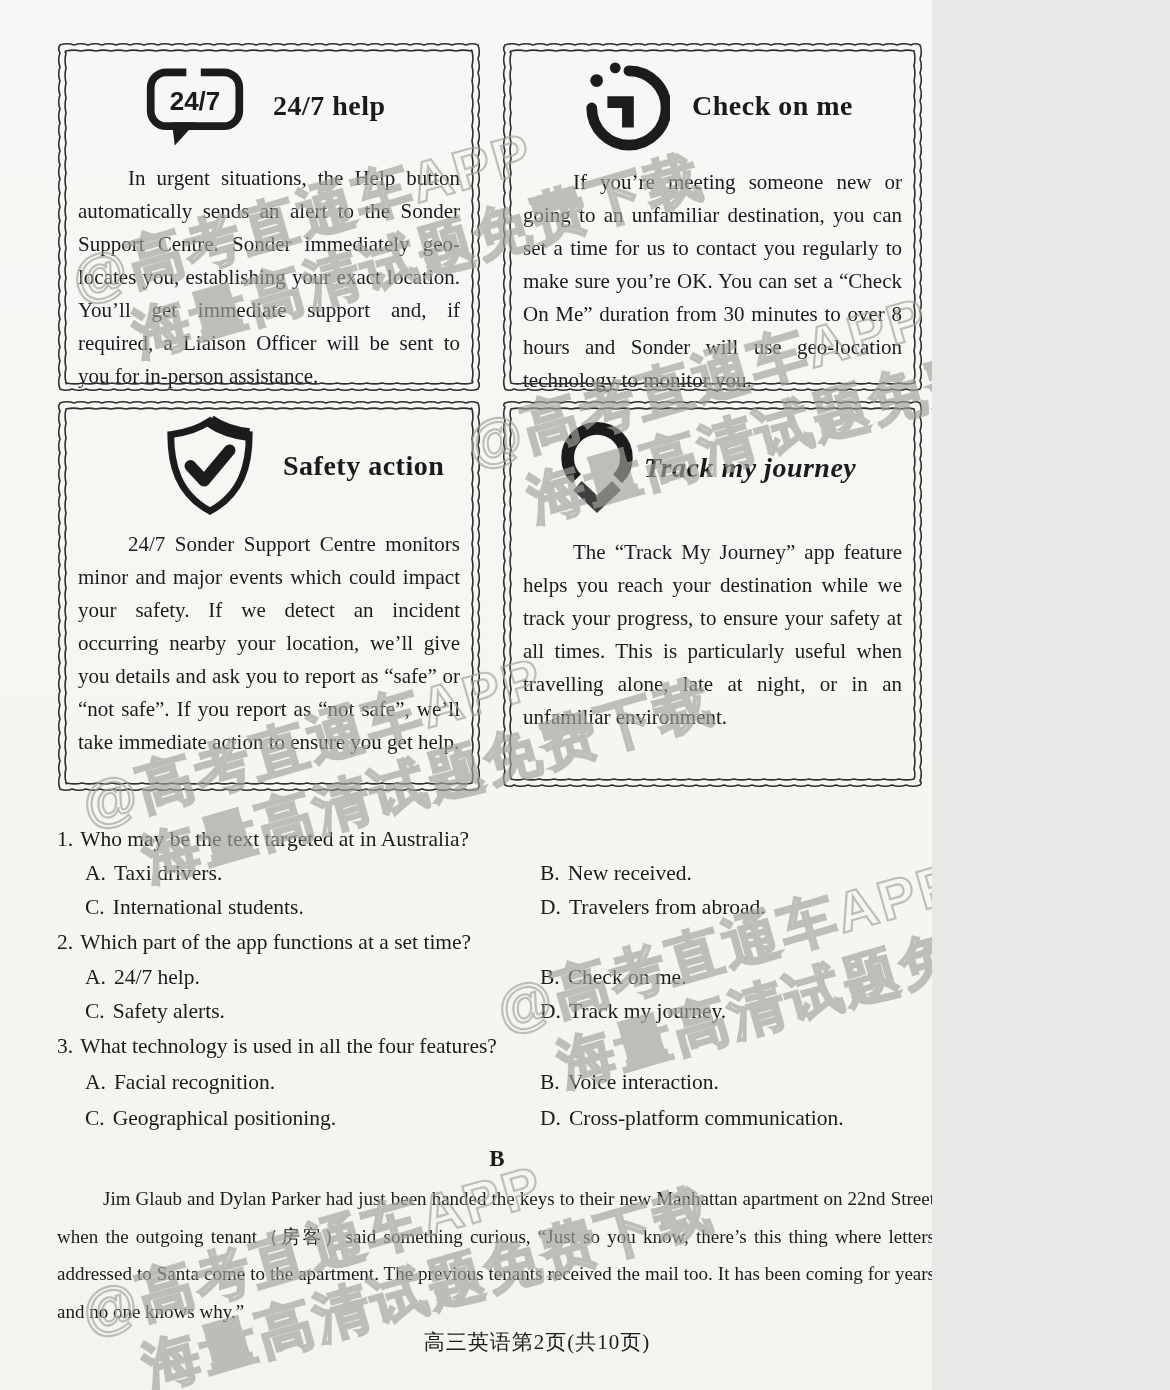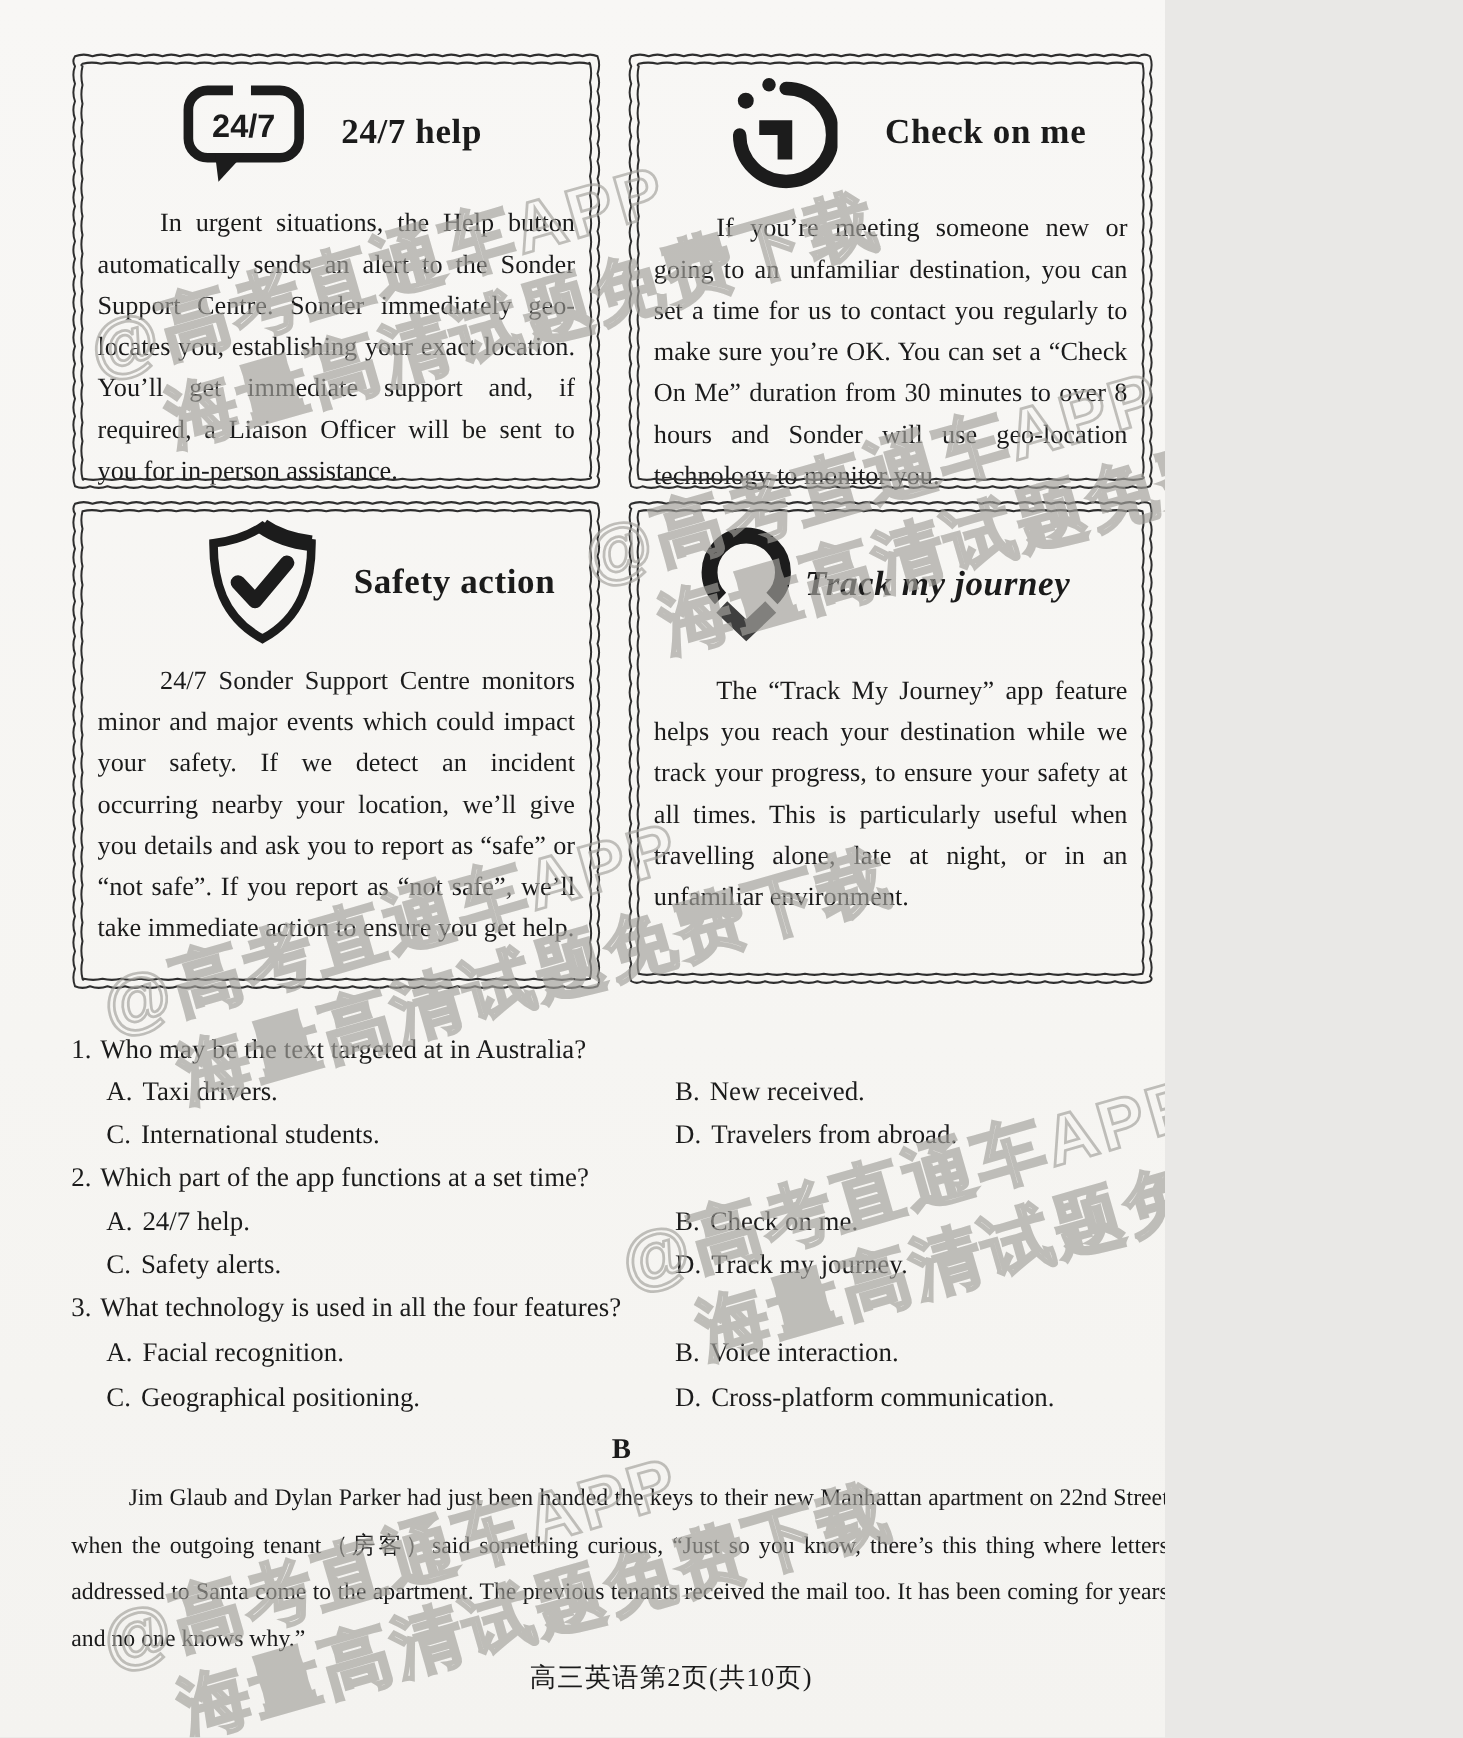--- a/index.html
+++ b/index.html
@@ -15,21 +15,21 @@
   
   .card{position:absolute;z-index:1;}
   .card1{left:57px;top:42px;width:424px;height:350px;}
   .card2{left:502px;top:42px;width:421px;height:350px;}
   .card3{left:57px;top:400px;width:424px;height:392px;}
   .card4{left:502px;top:400px;width:421px;height:388px;}
   .wavy-svg{position:absolute;left:0;top:0;pointer-events:none;}
 
   .card-head{display:flex;align-items:center;position:relative;}
   .card1 .card-head{margin:16px 18px 0 86px;gap:26px;height:96px;}
-  .card2 .card-head{margin:16px 18px 0 78px;gap:38px;height:96px;}
+  .card2 .card-head{margin:16px 18px 0 78px;gap:22px;height:96px;}
   .card3 .card-head{margin:14px 18px 0 104px;gap:24px;height:104px;}
   .card4 .card-head{margin:14px 18px 0 48px;height:108px;font-style:italic;}
   .card-title{font-size:28px;font-weight:700;margin:0;letter-spacing:.5px;white-space:nowrap;}
 
   .card-body{
     margin:8px 21px 0 21px;
     font-size:21px;line-height:33px;
     text-align:justify;text-indent:50px;
   }
   .card2 .card-body{margin-top:12px;}

